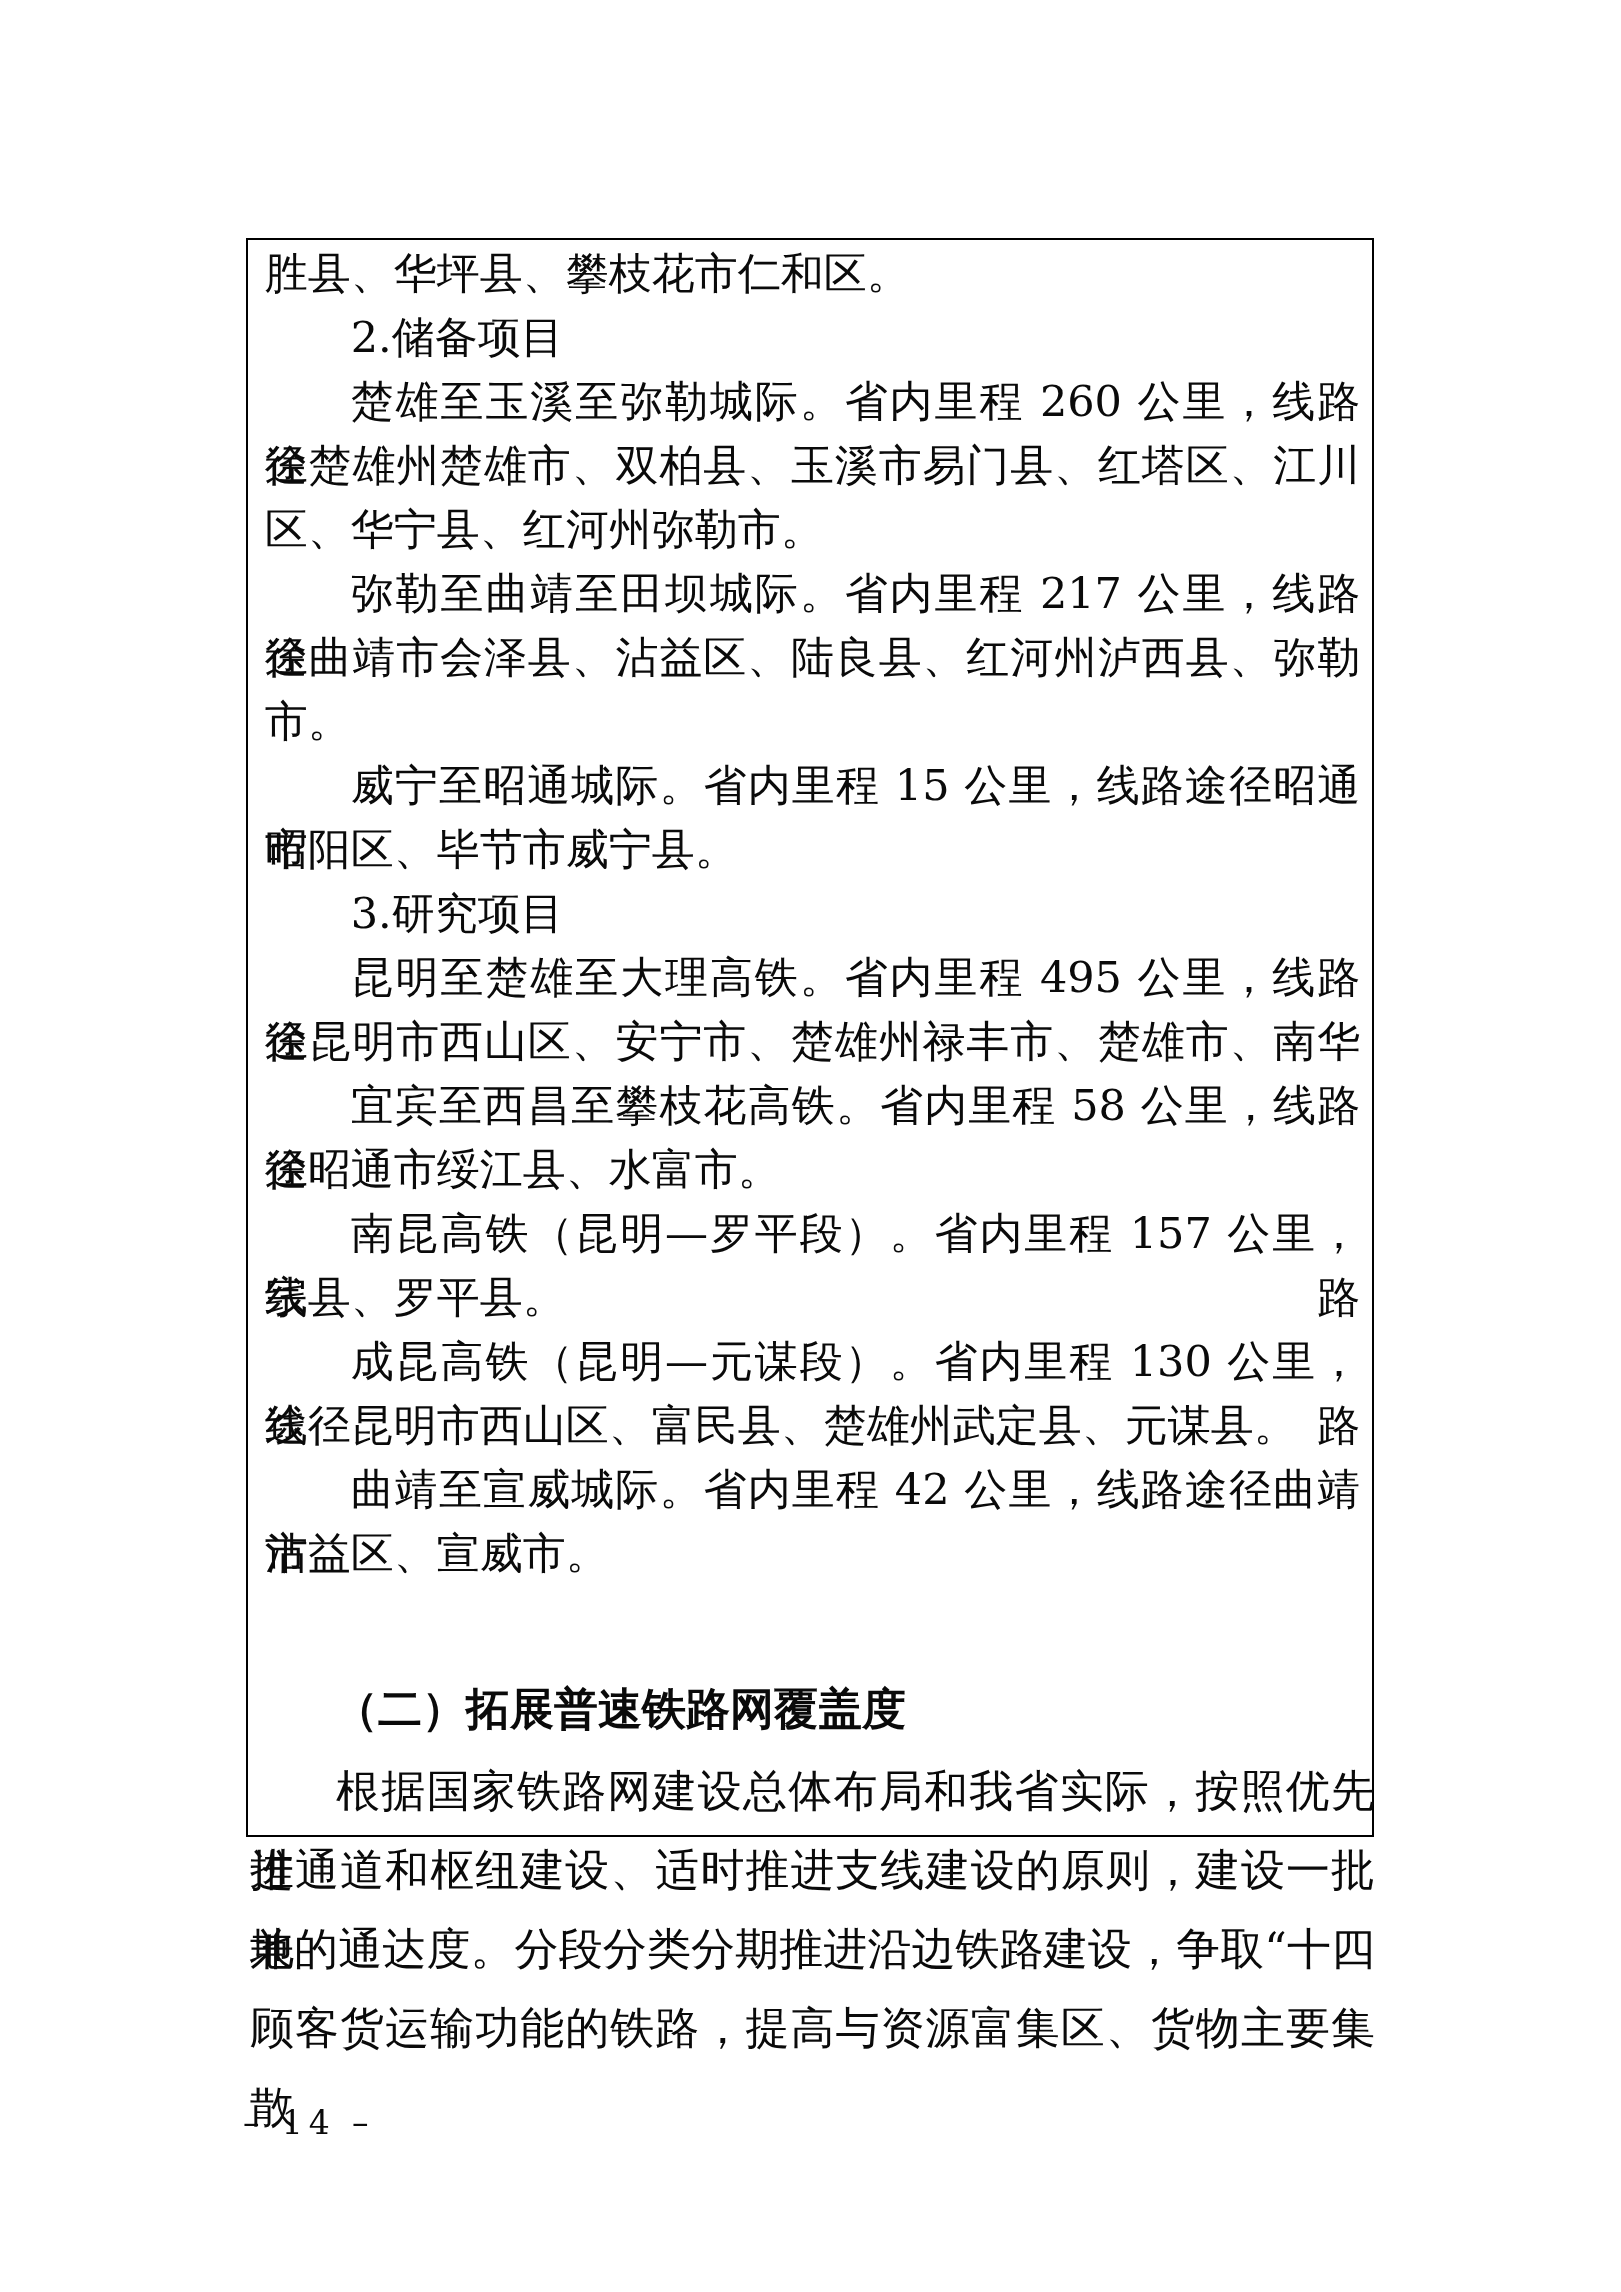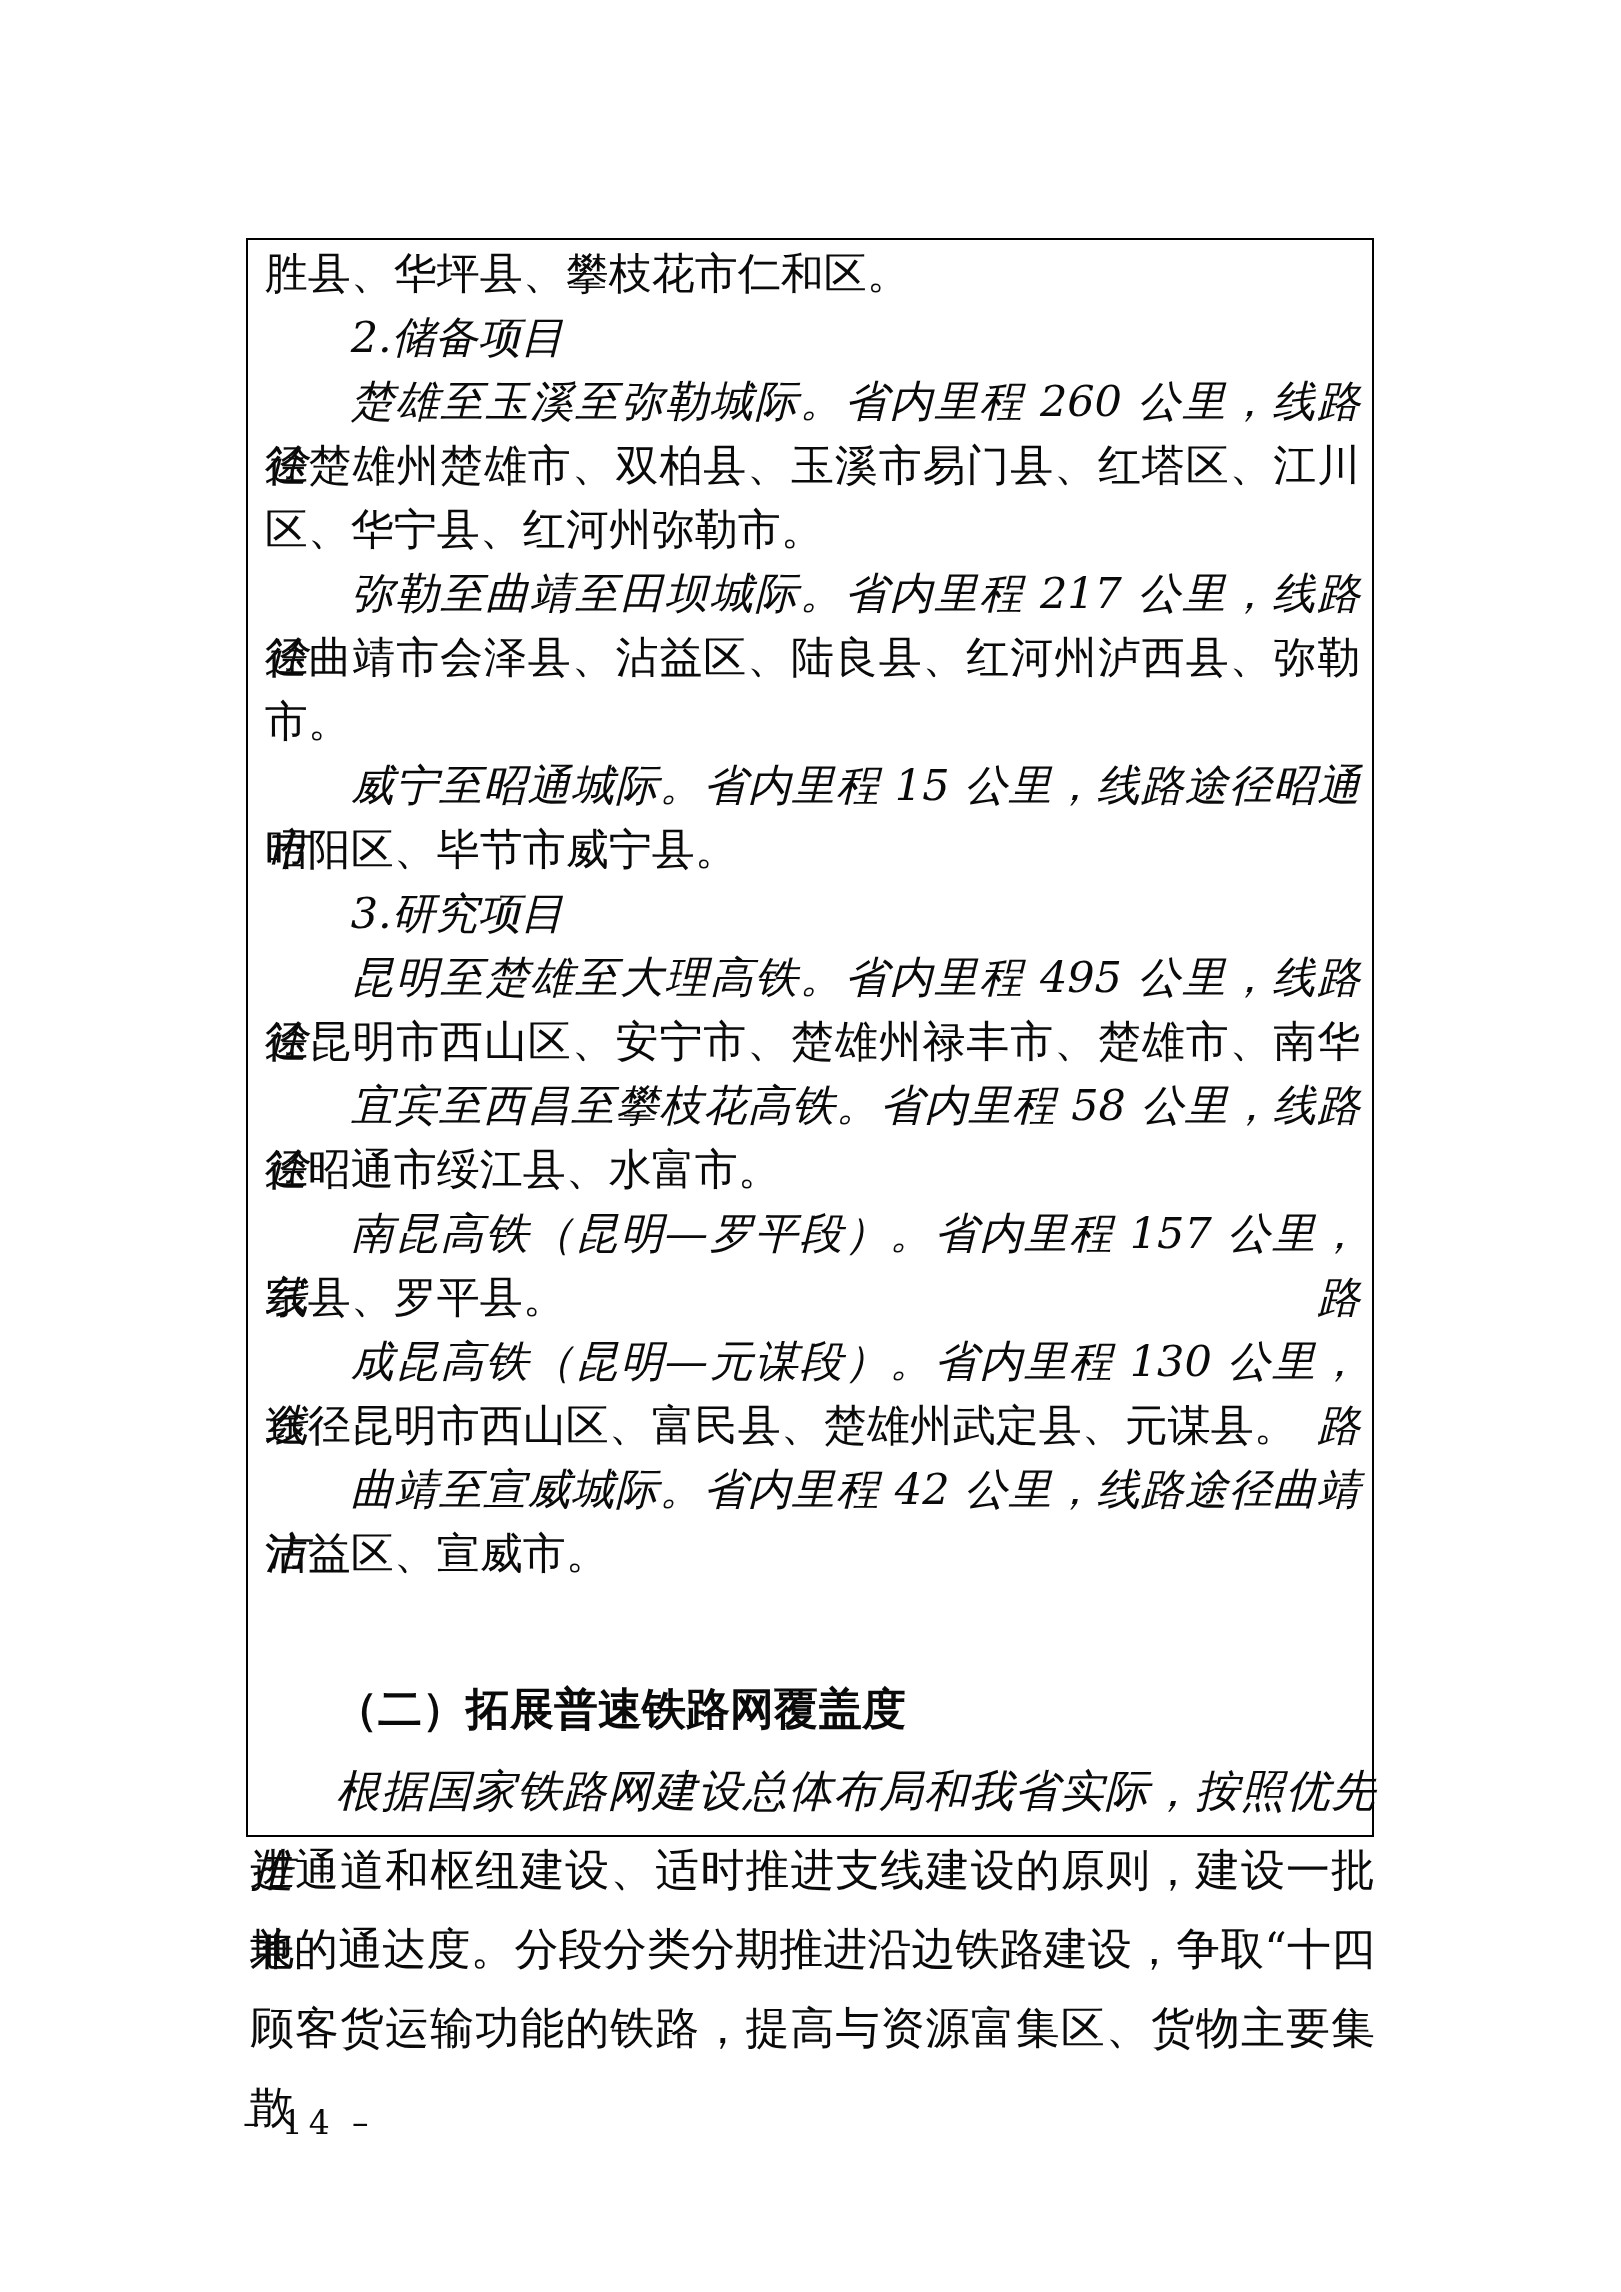--- a/index.html
+++ b/index.html
@@ -22,21 +22,21 @@
     overflow:hidden;
     margin-top:42px;
   }
   .projects-box .line {
     font-size:43px;
     height:64px; line-height:64px;
     white-space:normal;
   }
 
   .line { color:#0a0a0a; }
-  .line.indent { text-indent:86px;font-style:italic; }
+  .line.indent { text-indent:86px; }
   .line.fill { text-align:justify; text-align-last:justify; }
 
   .section-heading {
     position:absolute;
     left:250px; top:1672px;
     width:1125px;
     font-size:44px; font-weight:bold;
     line-height:74px;
     text-indent:84px;
     white-space:nowrap;

